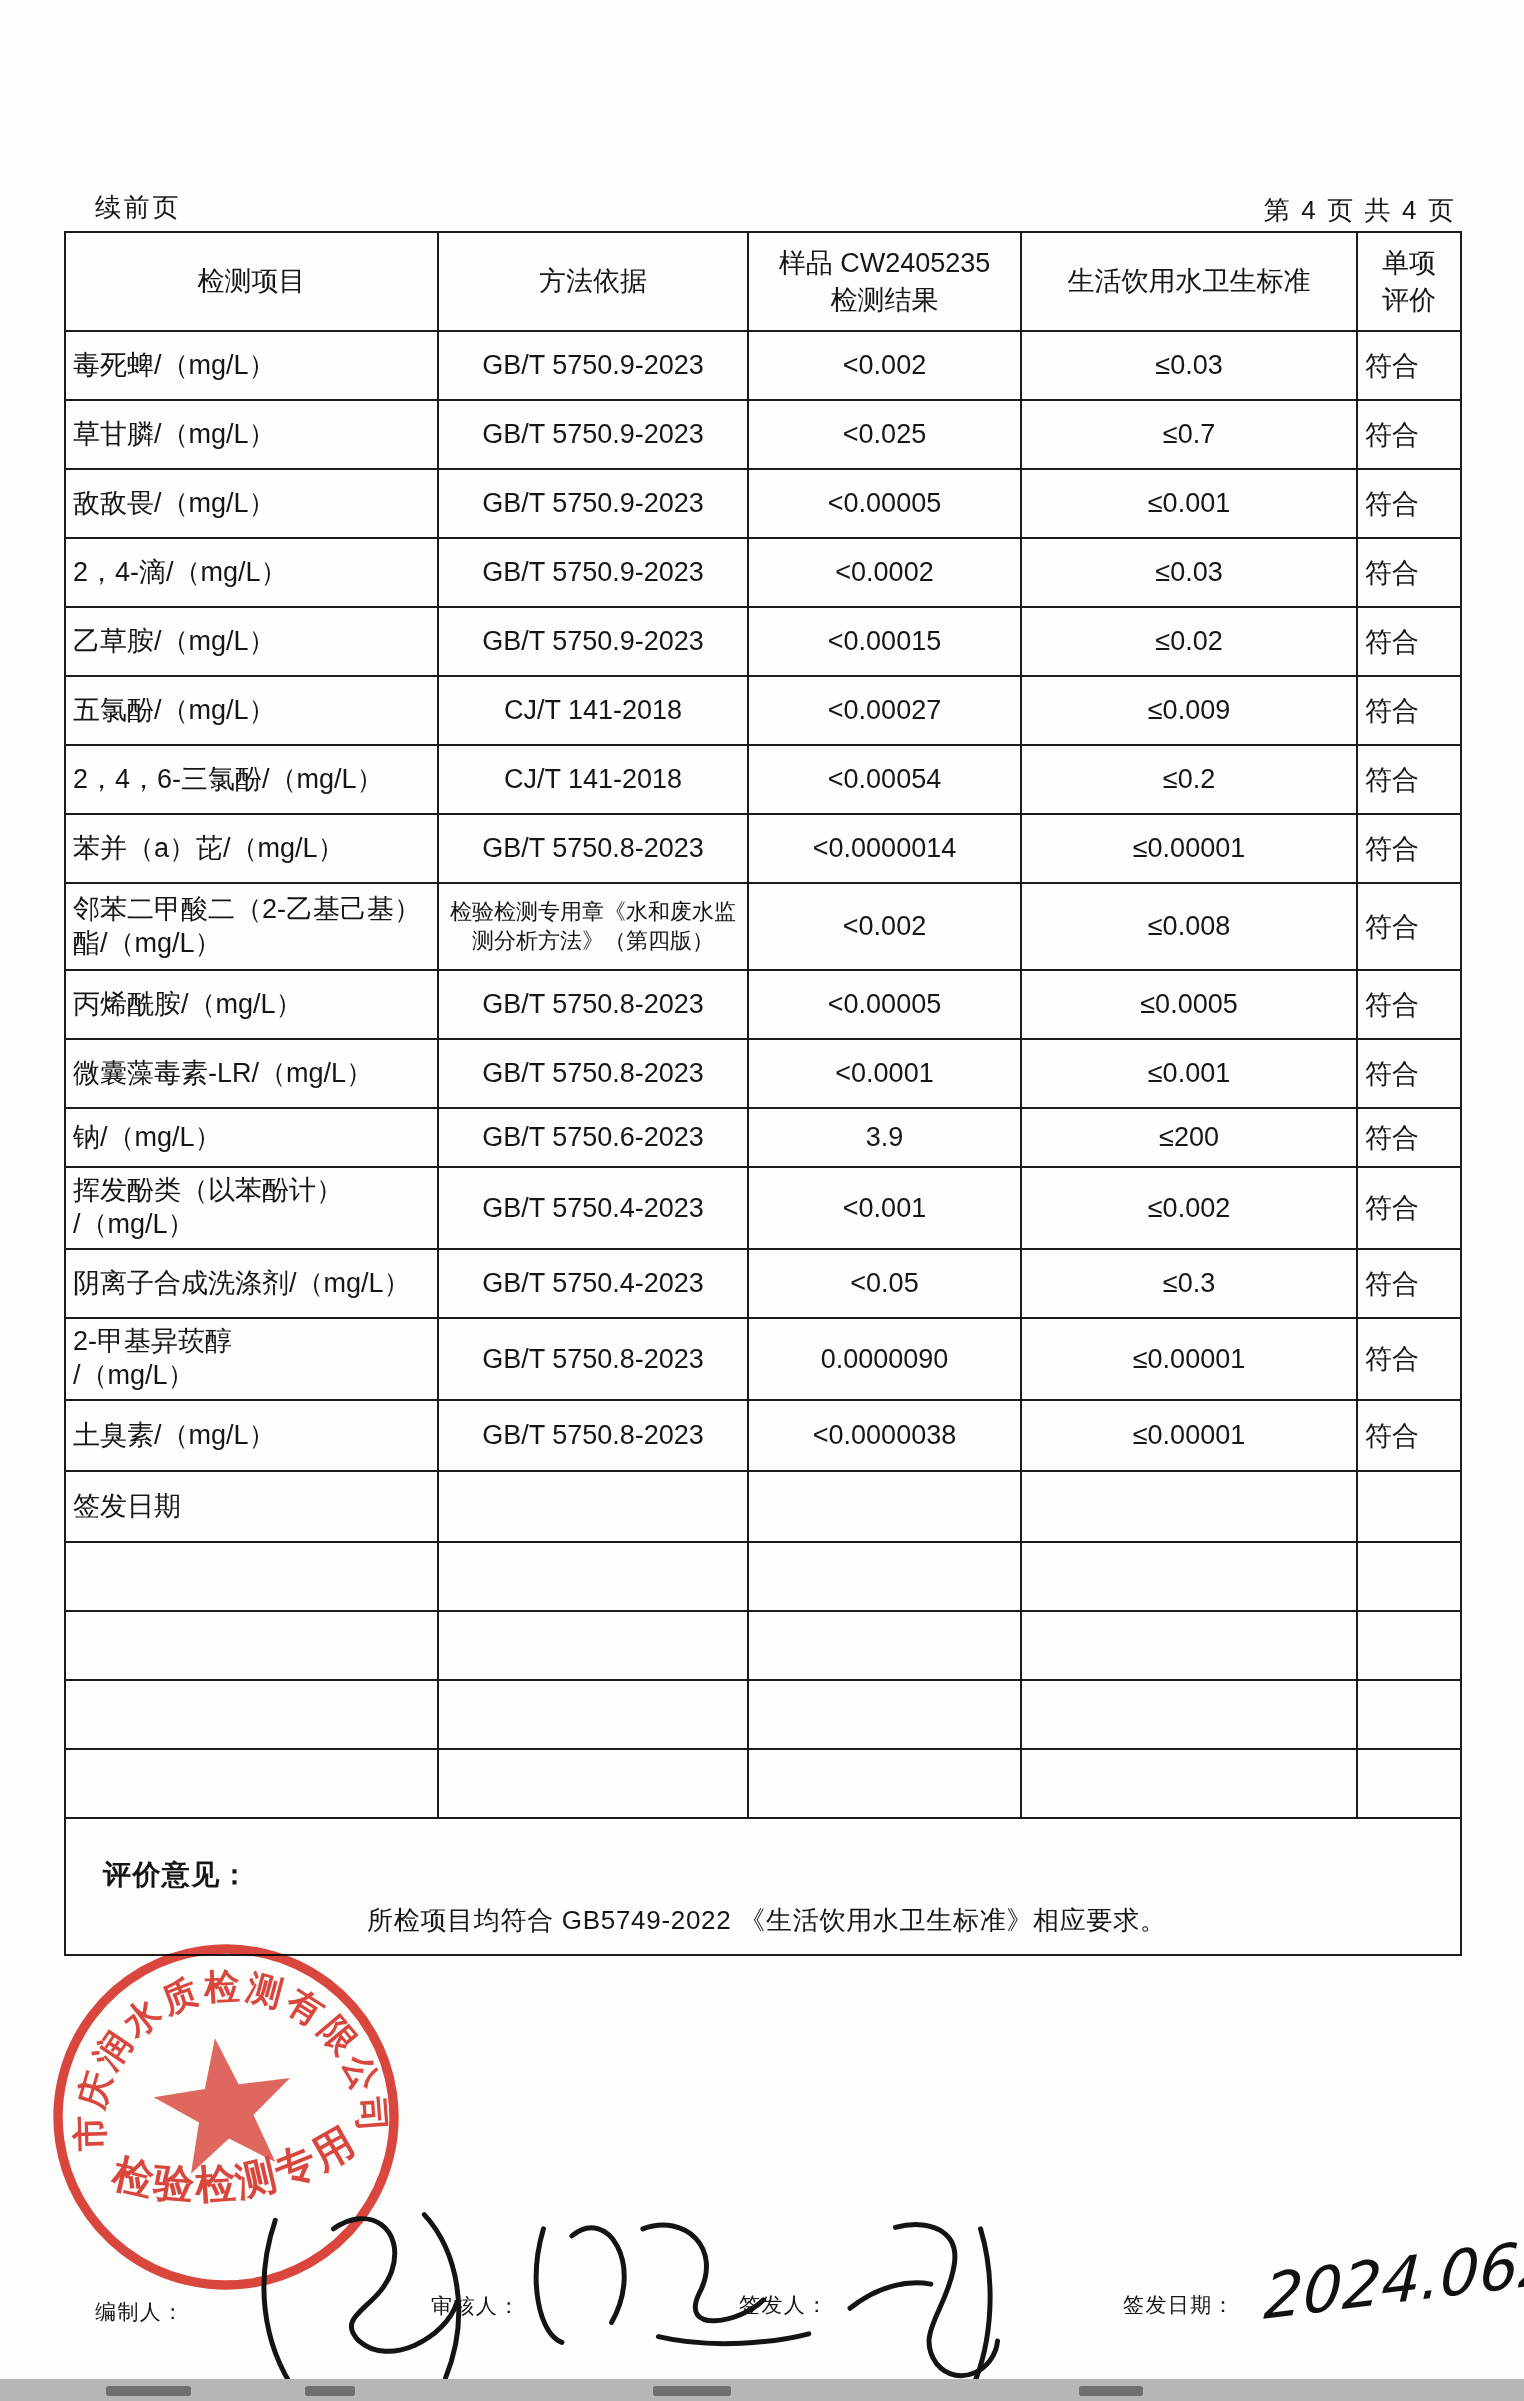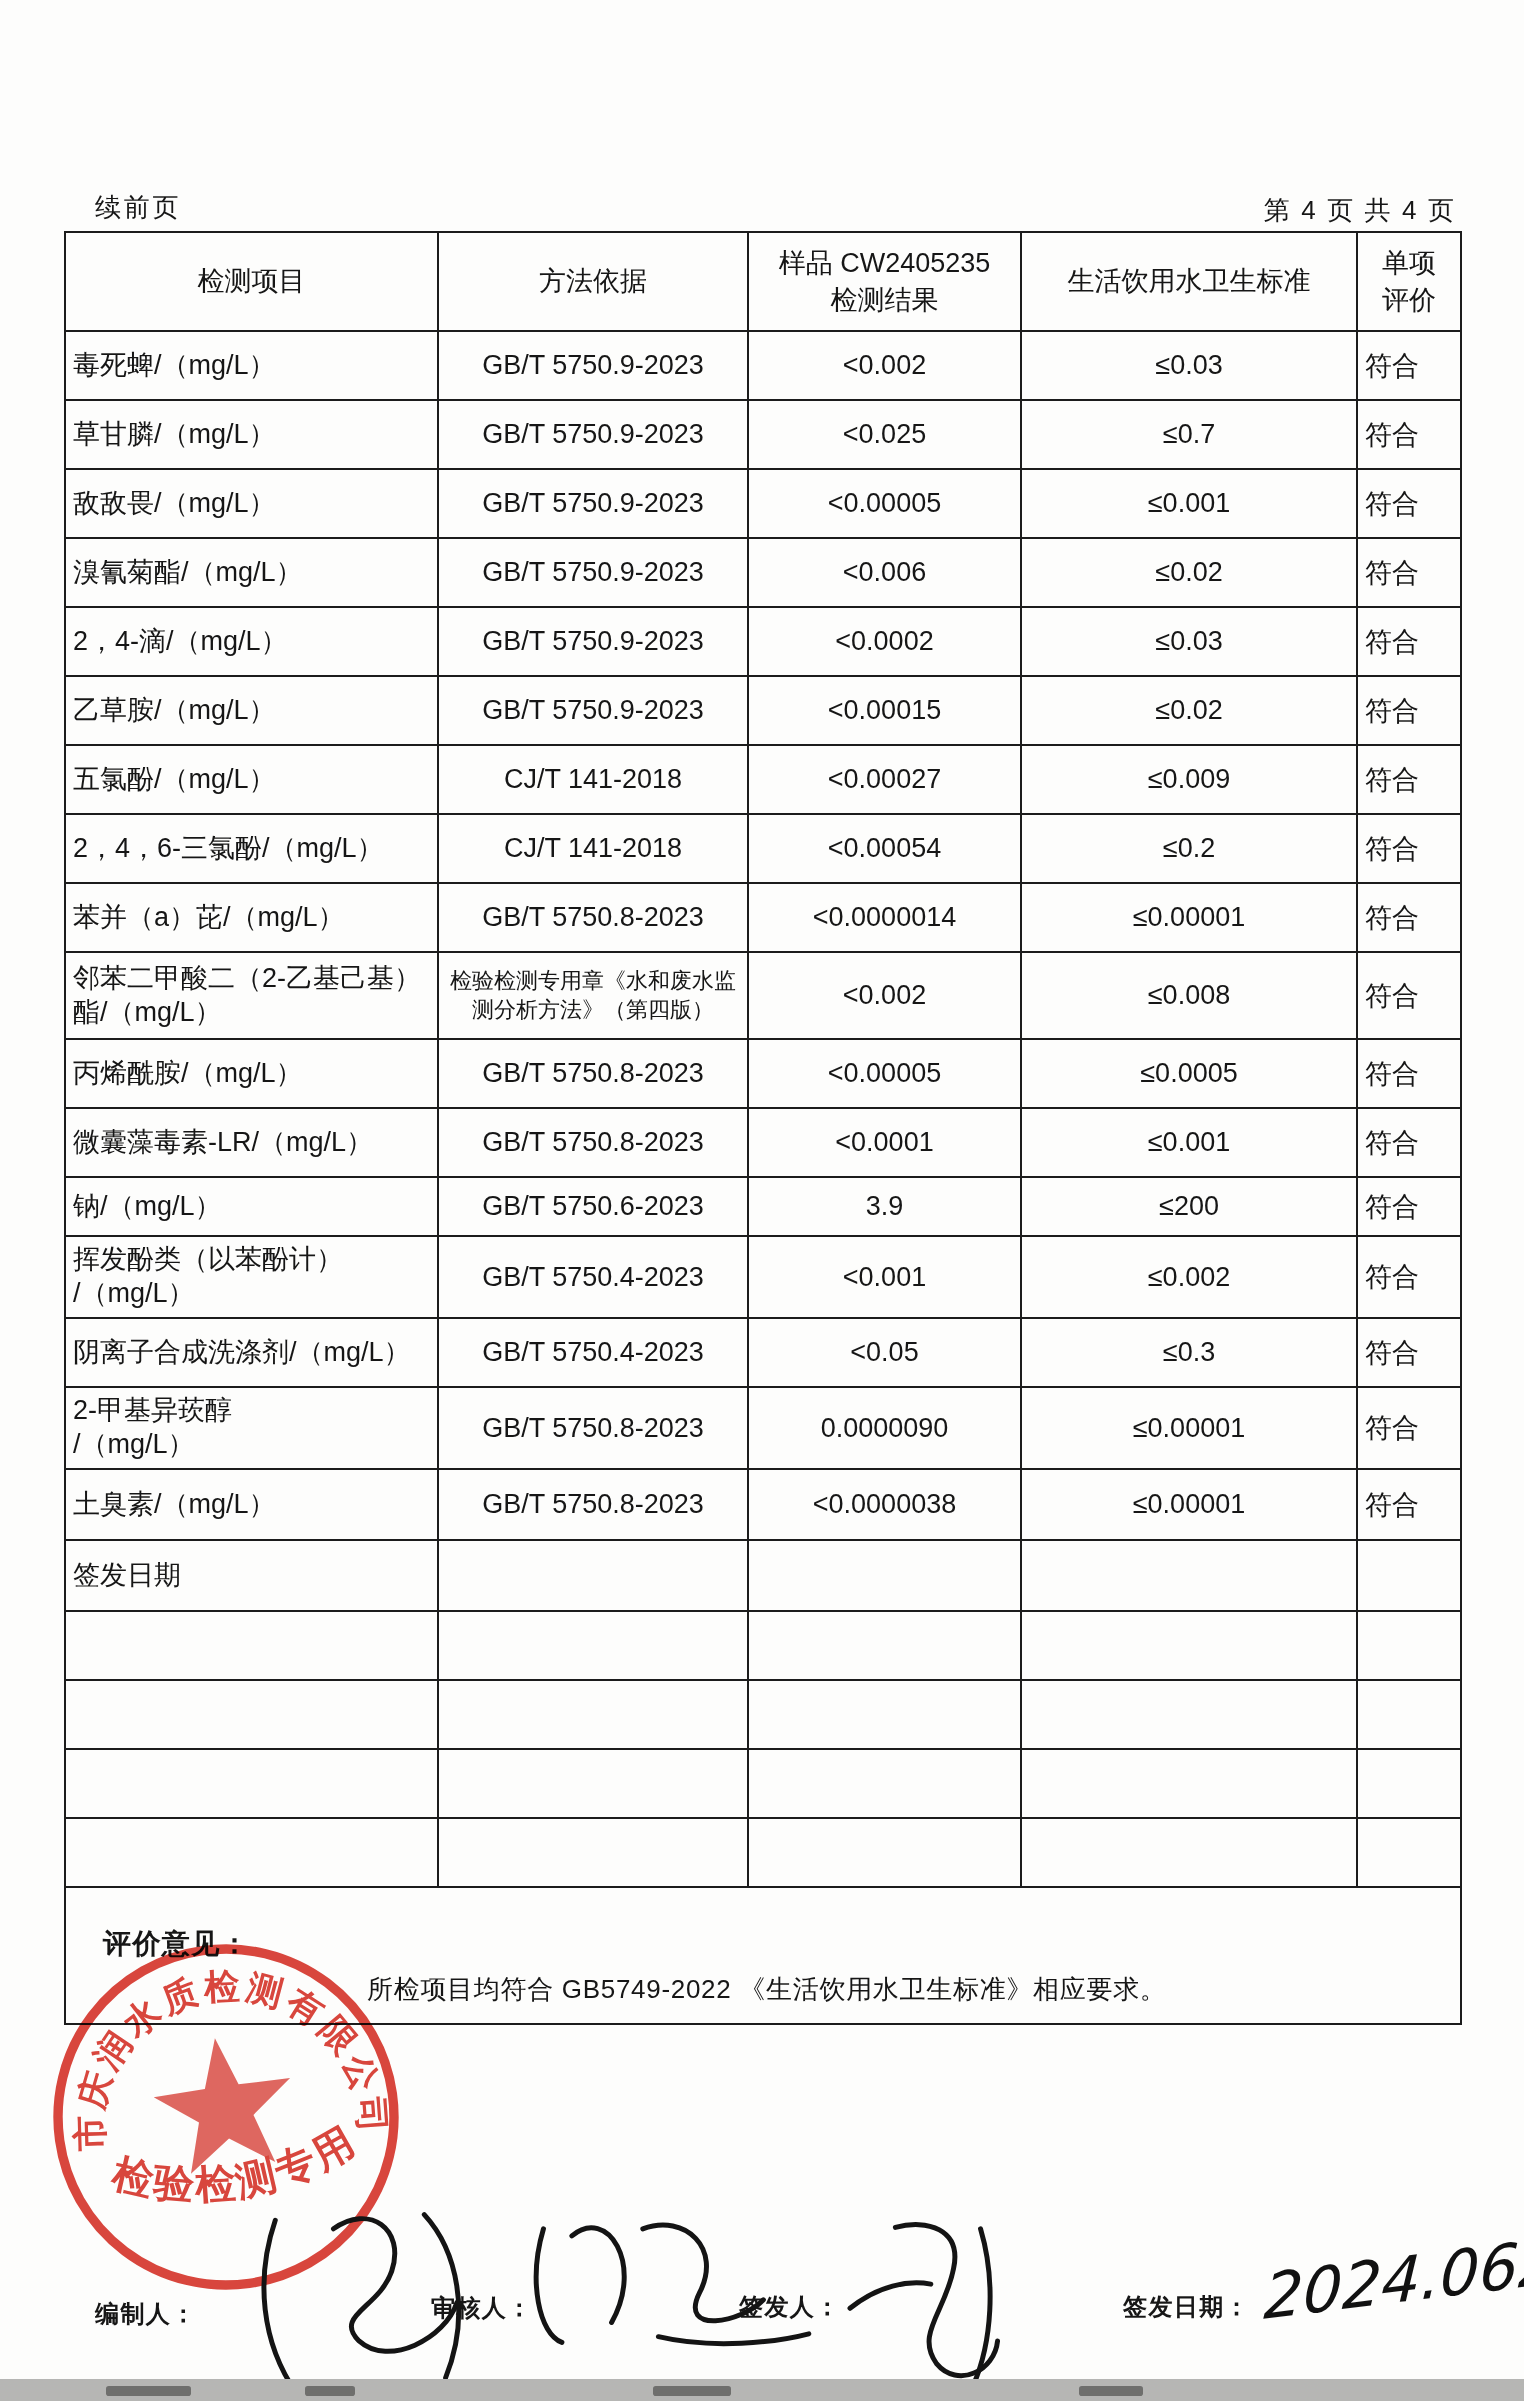--- a/index.html
+++ b/index.html
@@ -15,21 +15,21 @@
   th.h{font-weight:bold;font-size:28px;text-align:center;vertical-align:middle;line-height:1.35;}
   td.item{text-align:left;padding-left:18.5px;white-space:pre-line;line-height:1.25;}
   td.method,td.result,td.standard,td.eval{text-align:center;}
   td.method.small{font-size:22px;line-height:1.3;padding:0 10px;}
   tr.evalrow td{position:relative;}
   .eval-label{position:absolute;left:37px;top:37px;font-size:28px;font-weight:bold;letter-spacing:1.4px;}
   .eval-text{position:absolute;left:301px;top:84px;font-size:26px;letter-spacing:0.7px;}
   
   .stamp{position:absolute;left:45px;top:1936px;width:362px;height:362px;mix-blend-mode:multiply;opacity:.93;}
   
-  .footer-label{position:absolute;font-size:24px;font-weight:700;letter-spacing:1.4px;}
+  .footer-label{position:absolute;font-size:21px;font-weight:400;letter-spacing:1.4px;}
   .lbl-prep{left:95px;top:2298px;}
   .lbl-rev{left:431px;top:2292px;}
   .lbl-iss{left:739px;top:2291px;}
   .lbl-date{left:1123px;top:2291px;}
   .date-hand{position:absolute;left:1263px;top:2240px;font-size:62px;font-style:italic;
         transform:rotate(-7deg) skewX(-10deg);font-family:"DejaVu Sans",sans-serif;color:#111;}
   .sig-svg{position:absolute;left:0;top:2172px;width:1524px;height:230px;}
   
   .scan-band{position:absolute;left:0;top:2379px;width:1524px;height:23px;background:#b6b6b4;}
   .scan-band .smudge{position:absolute;top:7px;height:10px;background:#6f6f6d;border-radius:2.8px;}
@@ -79,27 +79,20 @@
           <td class="evaluation">符合</td>
         </tr>
         <tr style="height: 69px;">
           <td class="item">敌敌畏/（mg/L）</td>
           <td class="method">GB/T 5750.9-2023</td>
           <td class="result">&lt;0.00005</td>
           <td class="standard">≤0.001</td>
           <td class="evaluation">符合</td>
         </tr>
         <tr style="height: 69px;">
-          <td class="item">溴氰菊酯/（mg/L）</td>
-          <td class="method">GB/T 5750.9-2023</td>
-          <td class="result">&lt;0.006</td>
-          <td class="standard">≤0.02</td>
-          <td class="evaluation">符合</td>
-        </tr>
-        <tr style="height: 69px;">
           <td class="item">2，4-滴/（mg/L）</td>
           <td class="method">GB/T 5750.9-2023</td>
           <td class="result">&lt;0.0002</td>
           <td class="standard">≤0.03</td>
           <td class="evaluation">符合</td>
         </tr>
         <tr style="height: 69px;">
           <td class="item">乙草胺/（mg/L）</td>
           <td class="method">GB/T 5750.9-2023</td>
           <td class="result">&lt;0.00015</td>

